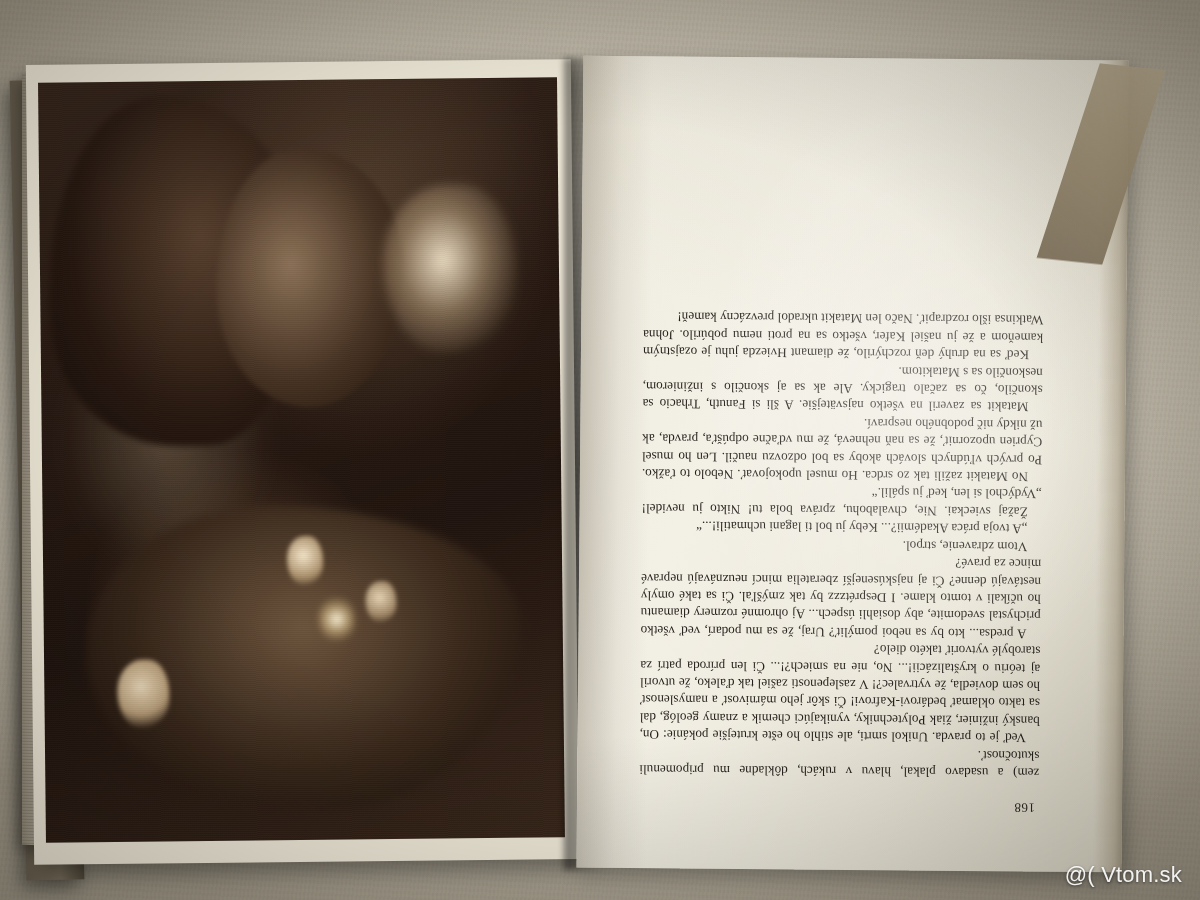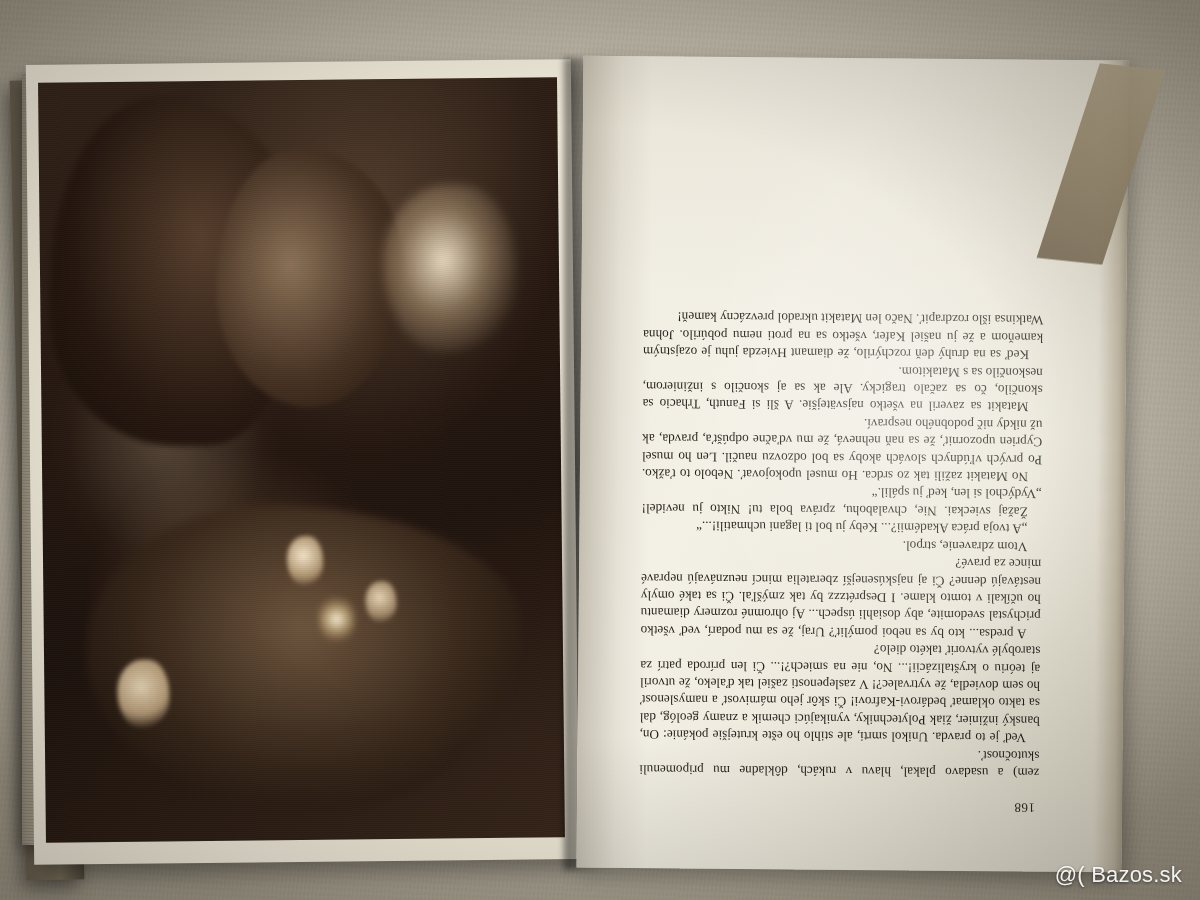--- a/index.html
+++ b/index.html
@@ -342,14 +342,14 @@
         <p class="para">Keď sa na druhý deň rozchýrilo, že diamant Hviezda juhu je ozajstným kameňom a že ju našiel Kafer, všetko sa na proti nemu pobúrilo. Johna Watkinsa išlo rozdrapiť. Načo len Matakit ukradol prevzácny kameň!</p>
       </div>
       <div class="page-tone"></div>
     </div>
 
     <div class="head-edge"></div>
   </div>
 
   <div class="vignette"></div>
 
-  <div class="watermark">@( Bazos.sk</div>
+  <div class="watermark">@( Vtom.sk</div>
 </div>
 
 </body></html>

